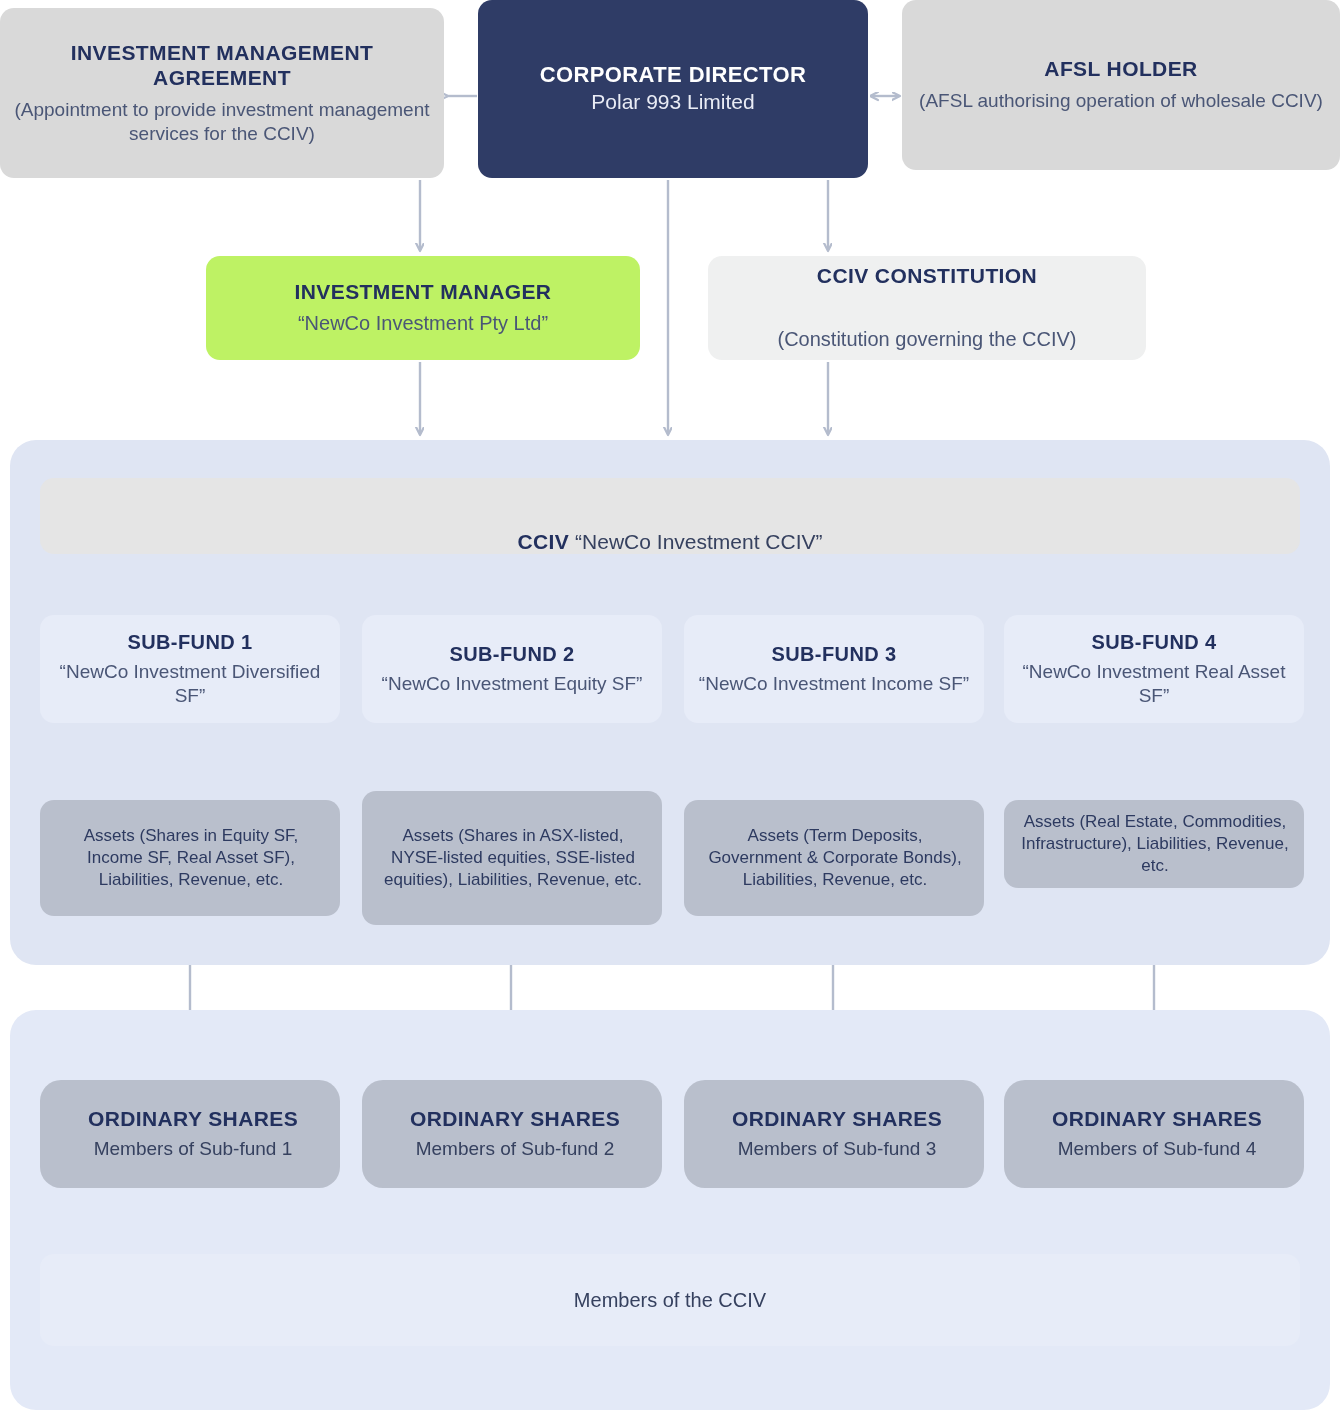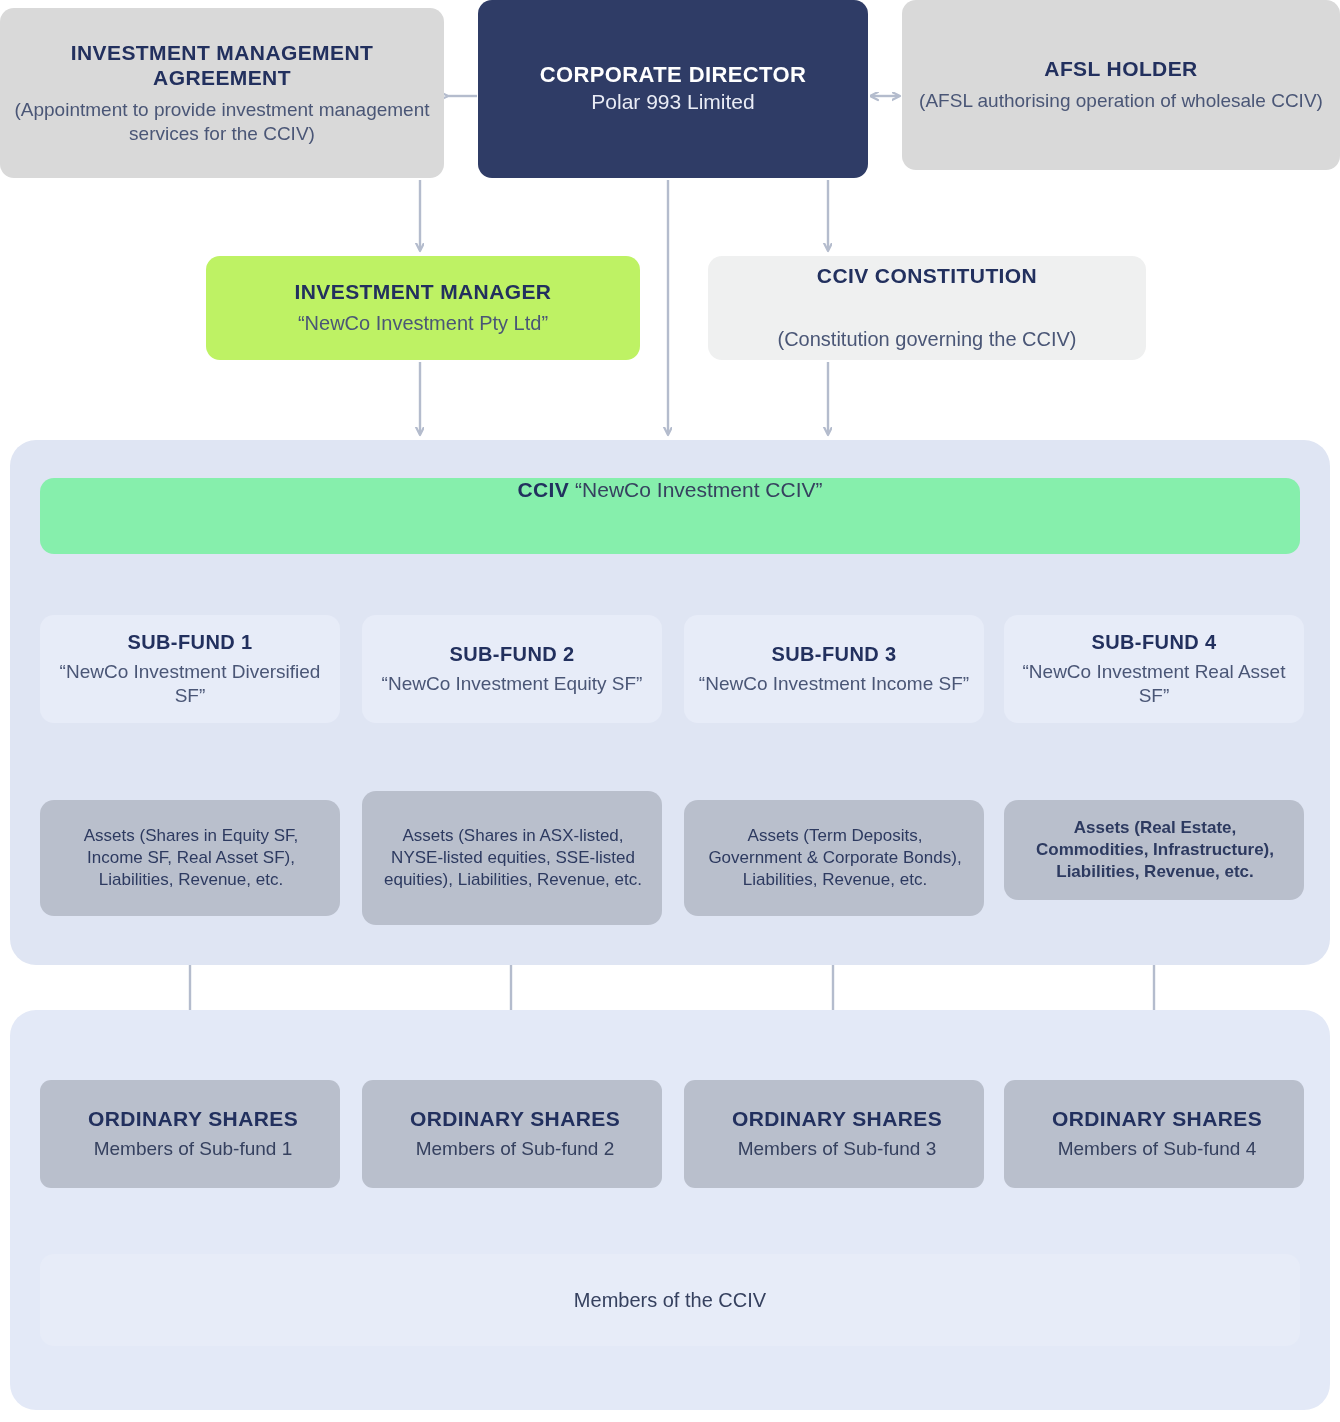--- a/index.html
+++ b/index.html
@@ -66,23 +66,23 @@
     position: absolute;
     left: 10px; top: 440px;
     width: 1320px; height: 525px;
     background: #dfe5f3;
     border-radius: 26px;
   }
   #cciv-banner {
     position: absolute;
     left: 40px; top: 478px;
     width: 1260px; height: 76px;
-    background: #86efac;
-    border-radius: 14px;
-    display: flex; align-items: flex-start; justify-content: center;
+    background: #e5e5e5;
+    border-radius: 14px;
+    display: flex; align-items: flex-end; justify-content: center;
   }
   #cciv-banner .line { font-size: 21px; color: #36415f; }
   #cciv-banner .line b { color: #22305e; font-weight: bold; letter-spacing: .4px;}
 
   
   .subfund {
     background: #e7ecf8;
     height: 108px;
     top: 615px;
   }
@@ -100,21 +100,21 @@
   
   #members-panel {
     position: absolute;
     left: 10px; top: 1010px;
     width: 1320px; height: 400px;
     background: #e3e9f7;
     border-radius: 26px;
   }
   .sharebox {
     background: #b9bfcc;
-    border-radius: 11px;
+    border-radius: 21px;
     height: 108px;
     top: 1080px;
     padding-left: 20px;
   }
   .sharebox .title { font-size: 21px; }
   .sharebox .sub   { font-size: 19px; margin-top: 6px; color: #36415f; }
 
   #members-cciv {
     position: absolute;
     left: 40px; top: 1254px;
@@ -259,21 +259,21 @@
 
   <div class="box assetbox col1" style="top:800px;height:116px;">
     <div class="sub">Assets (Shares in Equity SF, Income SF, Real Asset SF), Liabilities, Revenue, etc.</div>
   </div>
   <div class="box assetbox col2" style="top:791px;height:134px;">
     <div class="sub">Assets (Shares in ASX-listed, NYSE-listed equities, SSE-listed equities), Liabilities, Revenue, etc.</div>
   </div>
   <div class="box assetbox col3" style="top:800px;height:116px;">
     <div class="sub">Assets (Term Deposits, Government &amp; Corporate Bonds), Liabilities, Revenue, etc.</div>
   </div>
-  <div class="box assetbox col4" style="top:800px;height:100px;font-weight:bold;">
+  <div class="box assetbox col4" style="top:800px;height:88px;">
     <div class="sub">Assets (Real Estate, Commodities, Infrastructure), Liabilities, Revenue, etc.</div>
   </div>
 
   <div class="box sharebox col1">
     <div class="title">ORDINARY SHARES</div>
     <div class="sub">Members of Sub-fund 1</div>
   </div>
   <div class="box sharebox col2">
     <div class="title">ORDINARY SHARES</div>
     <div class="sub">Members of Sub-fund 2</div>

